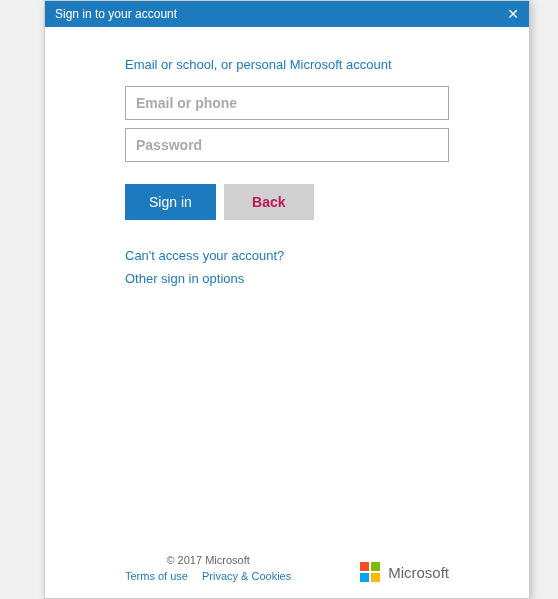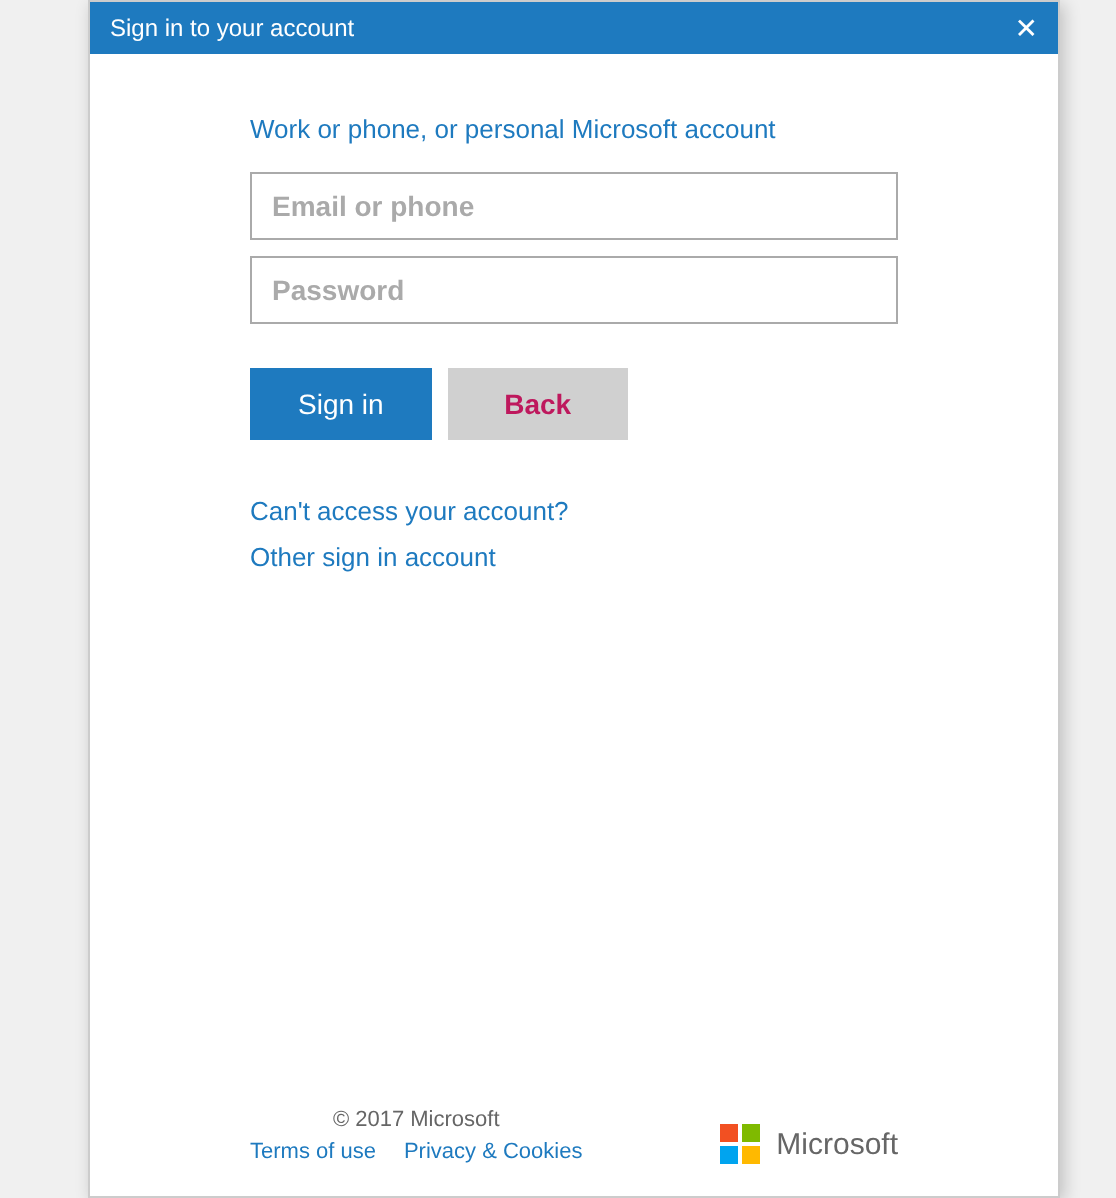--- a/index.html
+++ b/index.html
@@ -168,35 +168,35 @@
 <div class="window">
 
   <div class="title-bar">
     <span>Sign in to your account</span>
     <button class="title-bar-close">✕</button>
   </div>
 
   <div class="content">
 
     <p class="subtitle">
-      <span>Work or phone, or personal </span><span style="color:#1e7abf;">Microsoft</span><span> account</span>
+      <span>Email or school, or personal </span><span style="color:#1e7abf;">Microsoft</span><span> account</span>
     </p>
 
     <input class="input-field" type="text" placeholder="Email or phone" style="">
 
     <input class="input-field" type="password" placeholder="Password" style="">
 
     <div class="buttons-row">
       <button class="btn-signin">Sign in</button>
       <button class="btn-back">Back</button>
     </div>
 
     <div class="links-section">
       <a class="link-text">Can't access your account?</a>
-      <a class="link-text">Other sign in account</a>
+      <a class="link-text">Other sign in options</a>
     </div>
   </div>
 
   <div class="footer">
     <div class="footer-left">
       <span class="footer-copy">© 2017 Microsoft</span>
       <div class="footer-links">
         <a class="footer-link">Terms of use</a>
         <a class="footer-link">Privacy &amp; Cookies</a>
       </div>

